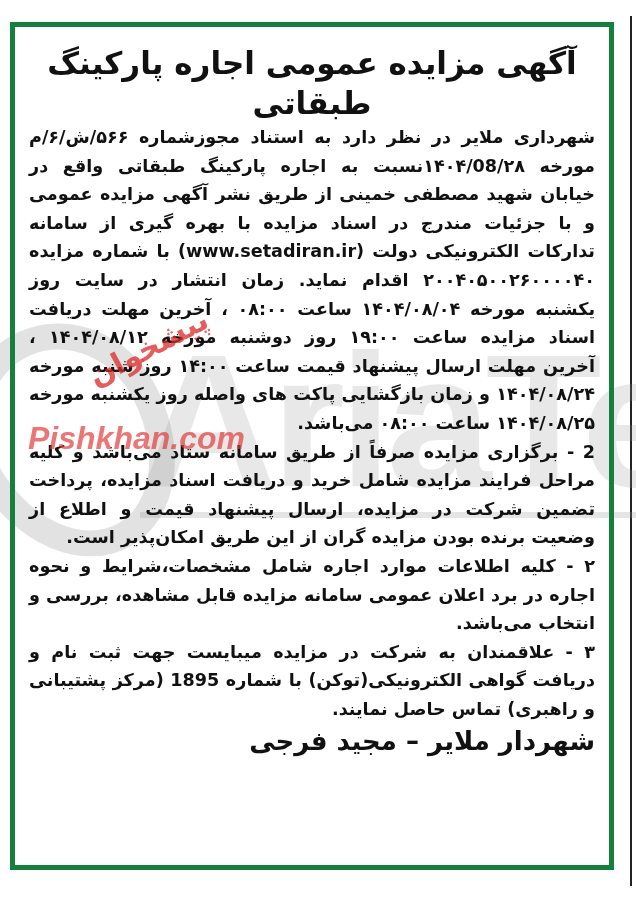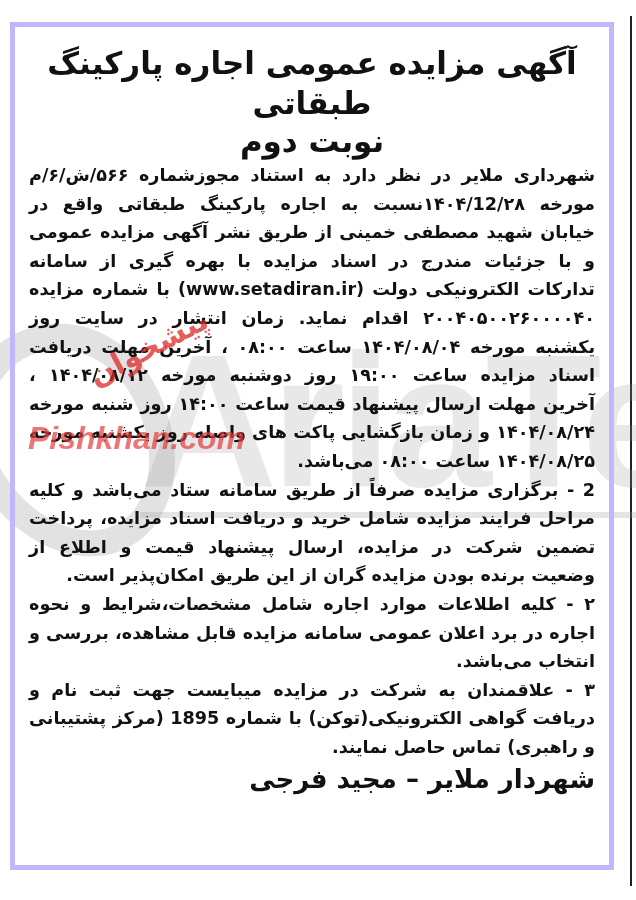--- a/index.html
+++ b/index.html
@@ -22,21 +22,21 @@
       width: 2px;
       height: 870px;
       background: #222;
     }
     .notice-box {
       position: absolute;
       left: 10px;
       top: 22px;
       width: 604px;
       height: 848px;
-      border: 5px solid #c4b5fd;
+      border: 5px solid #15803d;
       box-sizing: border-box;
       padding: 14px 14px 0 14px;
       direction: rtl;
       z-index: 2;
       background: transparent;
     }
     .notice-title {
       text-align: center;
       font-weight: bold;
       font-size: 31px;
@@ -150,25 +150,24 @@
 <div class="page-edge"></div>
 
 <div class="wm-logo">
   <div class="wm-logo-ring"></div>
   <div class="wm-logo-text">AriaTender</div>
   <div class="wm-logo-sub"></div>
 </div>
 
 <div class="notice-box">
   <h1 class="notice-title">آگهی مزایده عمومی اجاره پارکینگ طبقاتی</h1>
-  <h2 class="notice-subtitle">نوبت دوم</h2>
 
   <div class="notice-body">
     <p>
-      <span>شهرداری ملایر در نظر دارد به استناد مجوزشماره ۵۶۶/ش/۶/م مورخه ۱۴۰۴/12/۲۸نسبت به اجاره پارکینگ طبقاتی واقع در خیابان شهید مصطفی خمینی از طریق نشر آگهی مزایده عمومی و با جزئیات مندرج در اسناد مزایده با بهره گیری از سامانه تدارکات الکترونیکی دولت</span>
+      <span>شهرداری ملایر در نظر دارد به استناد مجوزشماره ۵۶۶/ش/۶/م مورخه ۱۴۰۴/08/۲۸نسبت به اجاره پارکینگ طبقاتی واقع در خیابان شهید مصطفی خمینی از طریق نشر آگهی مزایده عمومی و با جزئیات مندرج در اسناد مزایده با بهره گیری از سامانه تدارکات الکترونیکی دولت</span>
       <span class="url">(www.setadiran.ir)</span>
       <span>با شماره مزایده ۲۰۰۴۰۵۰۰۲۶۰۰۰۰۴۰ اقدام نماید. زمان انتشار در سایت روز یکشنبه مورخه ۱۴۰۴/۰۸/۰۴ ساعت ۰۸:۰۰ ، آخرین مهلت دریافت اسناد مزایده ساعت ۱۹:۰۰ روز دوشنبه مورخه ۱۴۰۴/۰۸/۱۲ ، آخرین مهلت ارسال پیشنهاد قیمت ساعت ۱۴:۰۰ روز شنبه مورخه ۱۴۰۴/۰۸/۲۴ و زمان بازگشایی پاکت های واصله روز یکشنبه مورخه ۱۴۰۴/۰۸/۲۵ ساعت ۰۸:۰۰ می‌باشد.</span>
     </p>
     <p>2 - برگزاری مزایده صرفاً از طریق سامانه ستاد می‌باشد و کلیه مراحل فرایند مزایده شامل خرید و دریافت اسناد مزایده، پرداخت تضمین شرکت در مزایده، ارسال پیشنهاد قیمت و اطلاع از وضعیت برنده بودن مزایده گران از این طریق امکان‌پذیر است.</p>
     <p>۲ - کلیه اطلاعات موارد اجاره شامل مشخصات،شرایط و نحوه اجاره در برد اعلان عمومی سامانه مزایده قابل مشاهده، بررسی و انتخاب می‌باشد.</p>
     <p>۳ - علاقمندان به شرکت در مزایده میبایست جهت ثبت نام و دریافت گواهی الکترونیکی(توکن) با شماره 1895 (مرکز پشتیبانی و راهبری) تماس حاصل نمایند.</p>
   </div>
 
   <div class="notice-signature">شهردار ملایر – مجید فرجی</div>
 </div>

